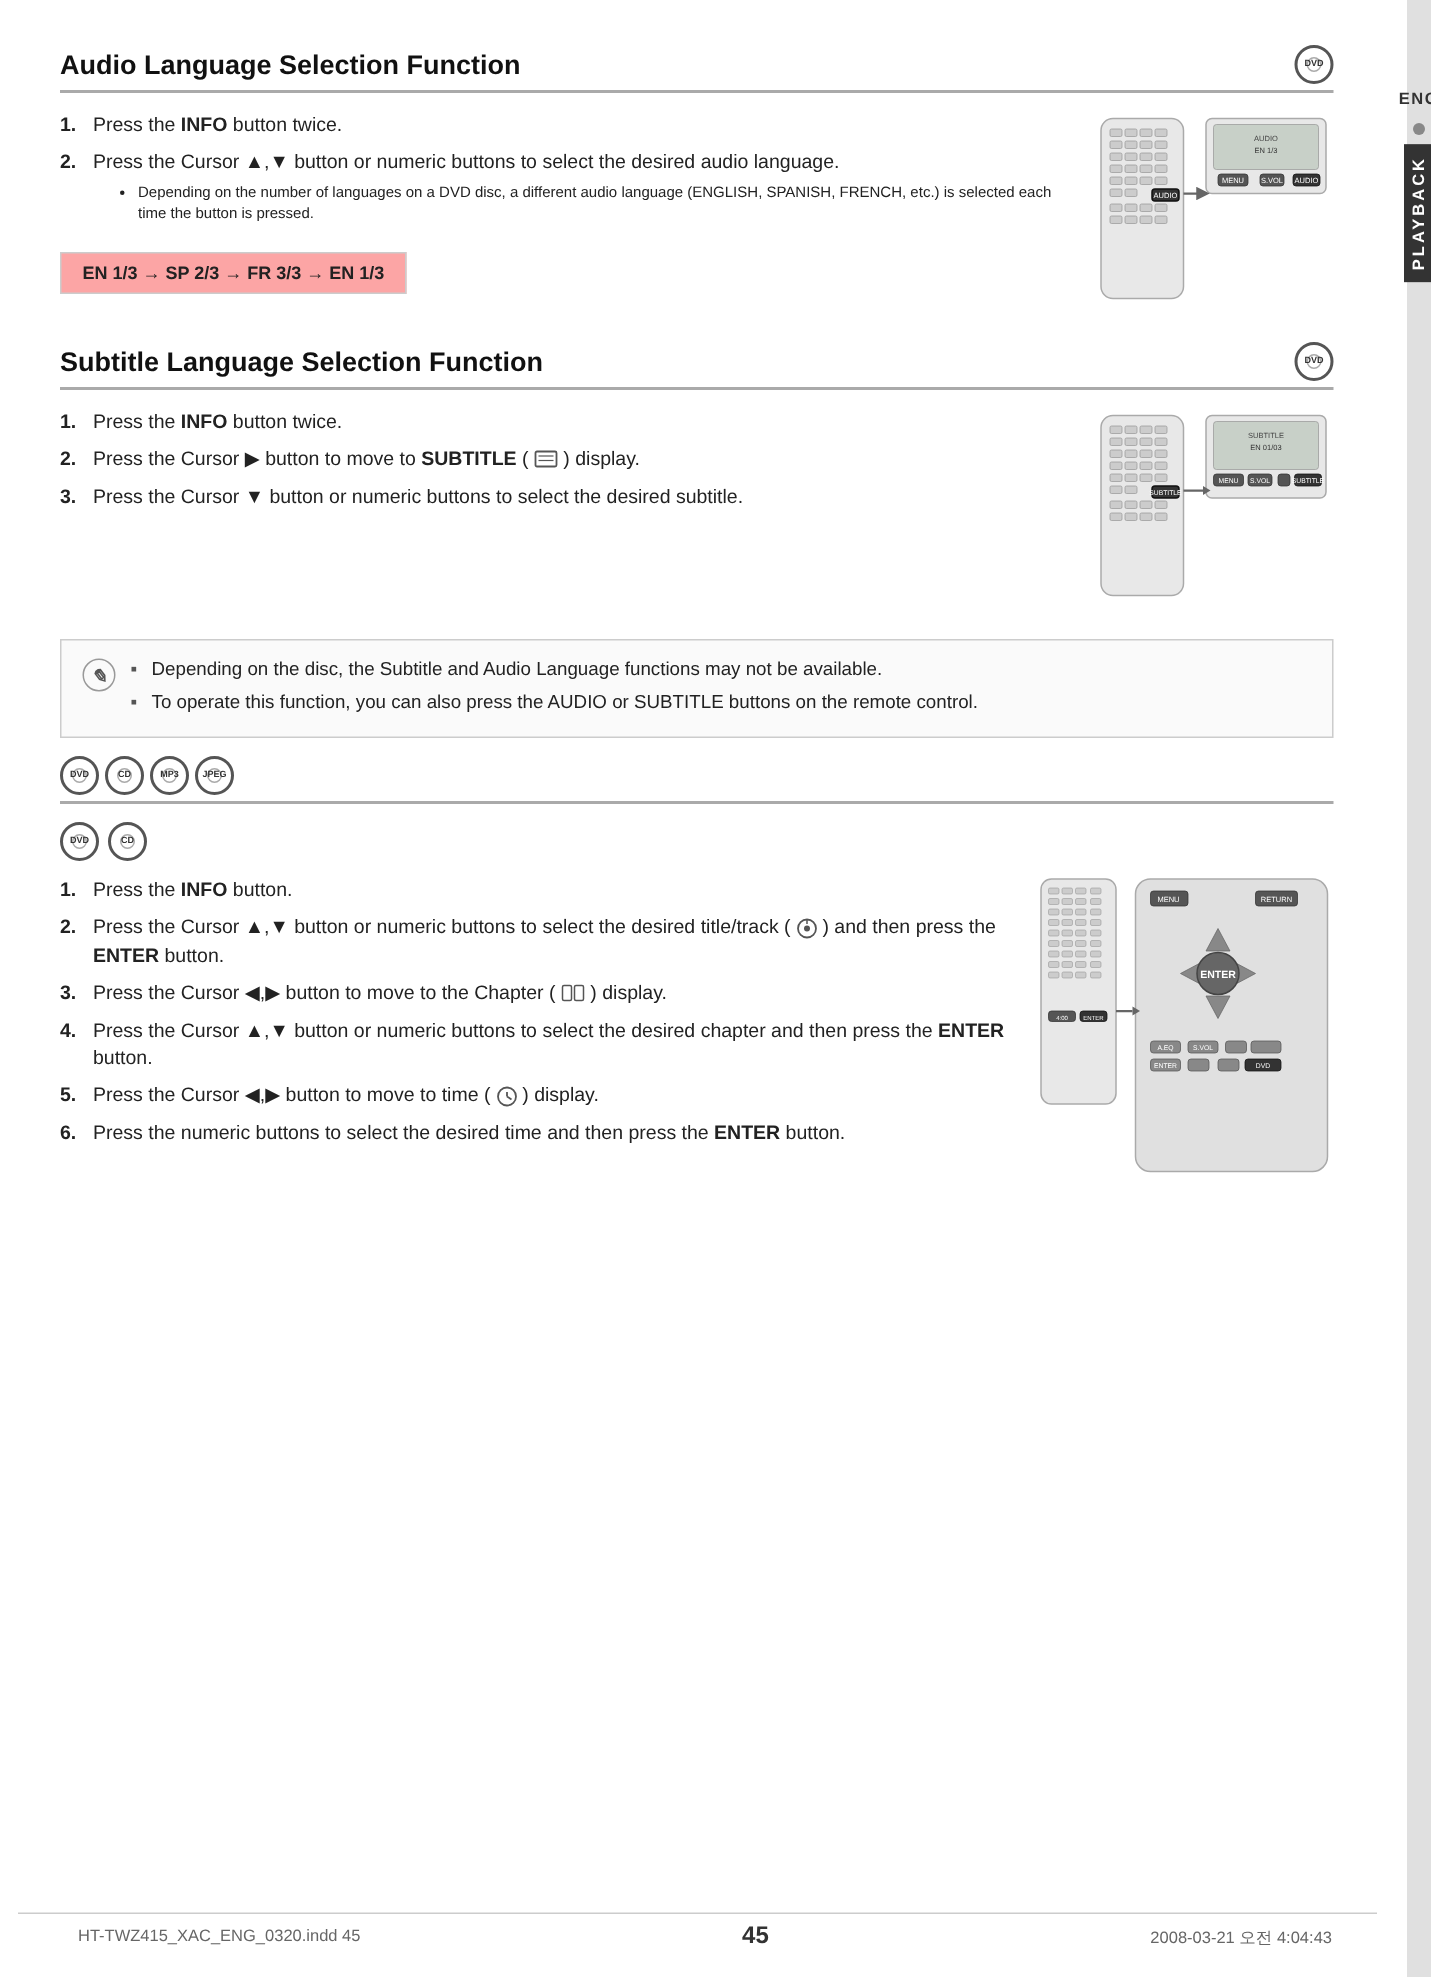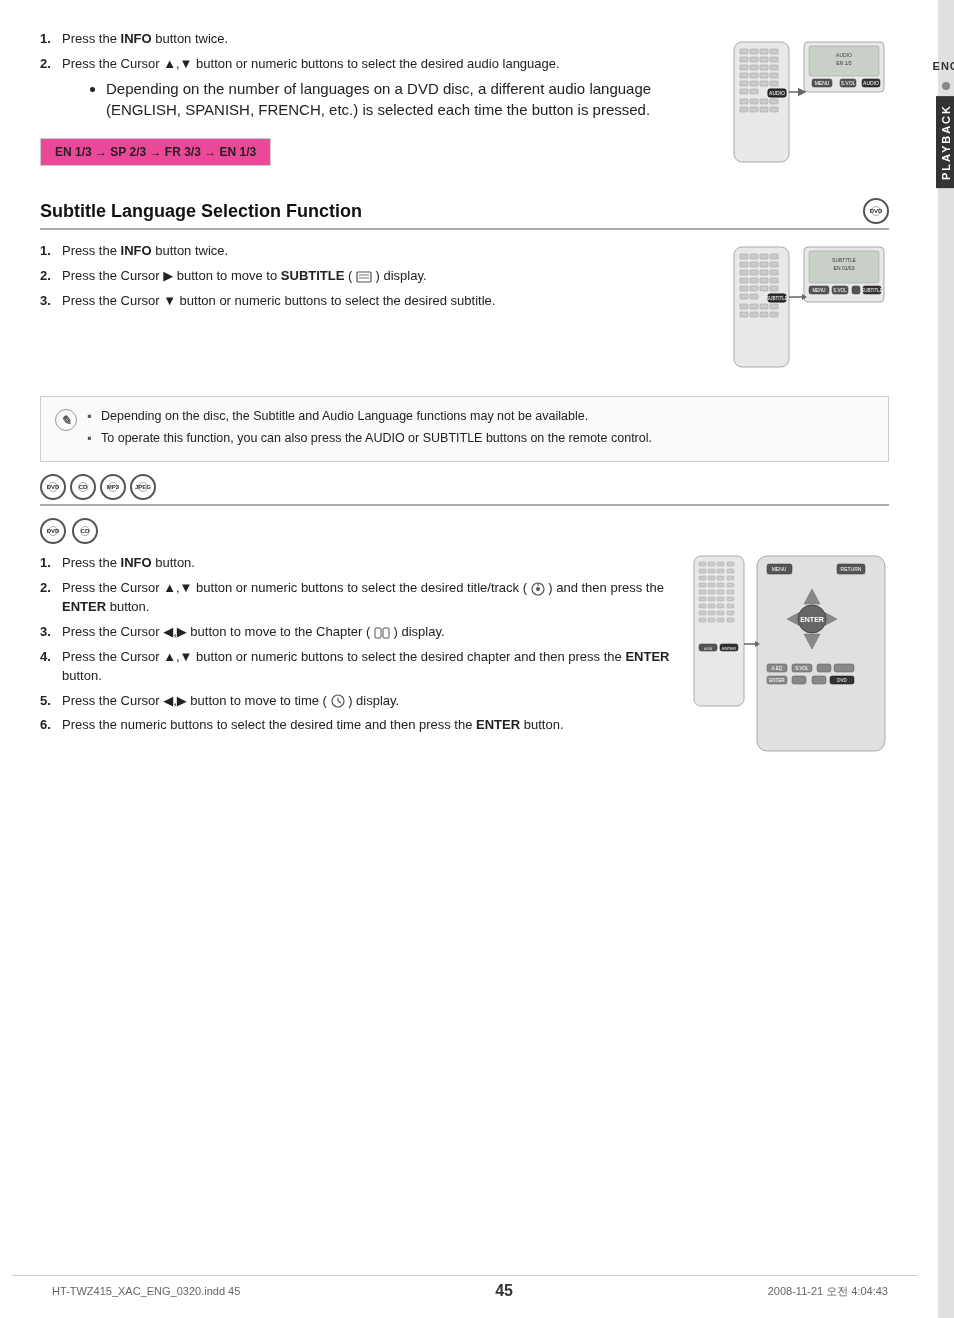--- a/index.html
+++ b/index.html
@@ -147,41 +147,41 @@
 
     .step-content {
       flex: 1;
     }
 
     
     .bold { font-weight: bold; }
 
     
     .formula-box {
-      background: #ec4899;
+      background: #fca5a5;
       border: 1px solid #ccc;
       padding: 6px 14px;
       display: inline-block;
       font-weight: bold;
       font-size: 12px;
       margin: 8px 0 8px 0;
     }
 
     
     .sub-bullet {
       padding-left: 16px;
       margin-top: 4px;
     }
 
     .sub-bullet li {
       list-style: disc;
-      margin-left: 28px;
+      margin-left: 14px;
       line-height: 1.45;
       margin-bottom: 3px;
-      font-size: 15px;
+      font-size: 10px;
     }
 
     
     .section-body {
       display: flex;
       gap: 12px;
     }
 
     .section-text {
       flex: 1;
@@ -273,20 +273,28 @@
     <div class="sidebar-label-eng">ENG</div>
     <div class="sidebar-dot"></div>
     <div class="sidebar-label-playback">
       <span>PLAYBACK</span>
     </div>
   </div>
 
   <div class="main-content">
 
     <div class="section">
+      <div class="section-header">
+        <span class="section-title">Audio Language Selection Function</span>
+        <div class="disc-badges">
+          <div class="disc-badge">
+              <span>DVD</span>
+            </div>
+        </div>
+      </div>
 
       <div class="section-body">
         <div class="section-text">
           <ol class="step-list">
             <li class="step-item">
               <span class="step-num">1.</span>
               <span class="step-content">
                 Press the <span class="bold">INFO</span> button twice.
               </span>
             </li>
@@ -640,16 +648,16 @@
           </svg>
         </div>
       </div>
     </div>
 
   </div>
 
   <div class="page-footer">
     <span>HT-TWZ415_XAC_ENG_0320.indd   45</span>
     <span class="page-number">45</span>
-    <span>2008-11-21   오전 4:04:43</span>
+    <span>2008-03-21   오전 4:04:43</span>
   </div>
 
 </div>
 
 </body></html>

